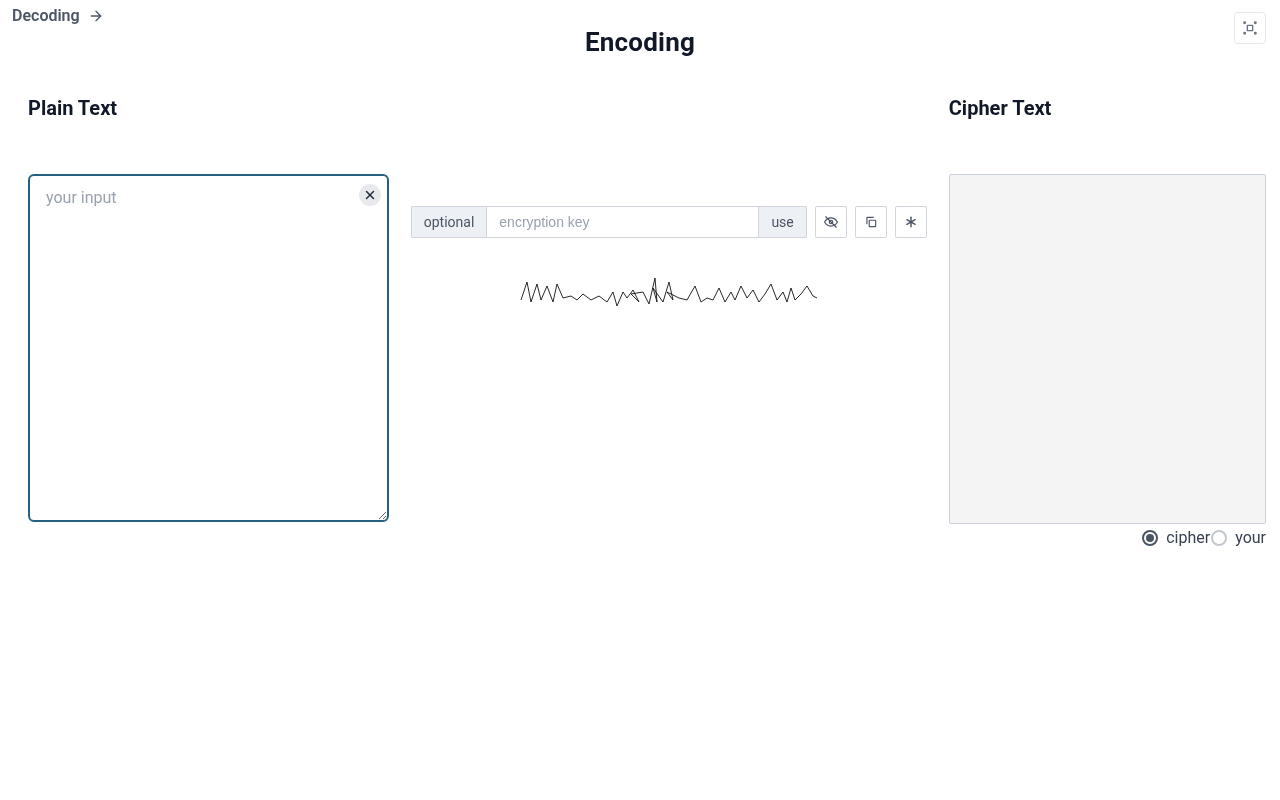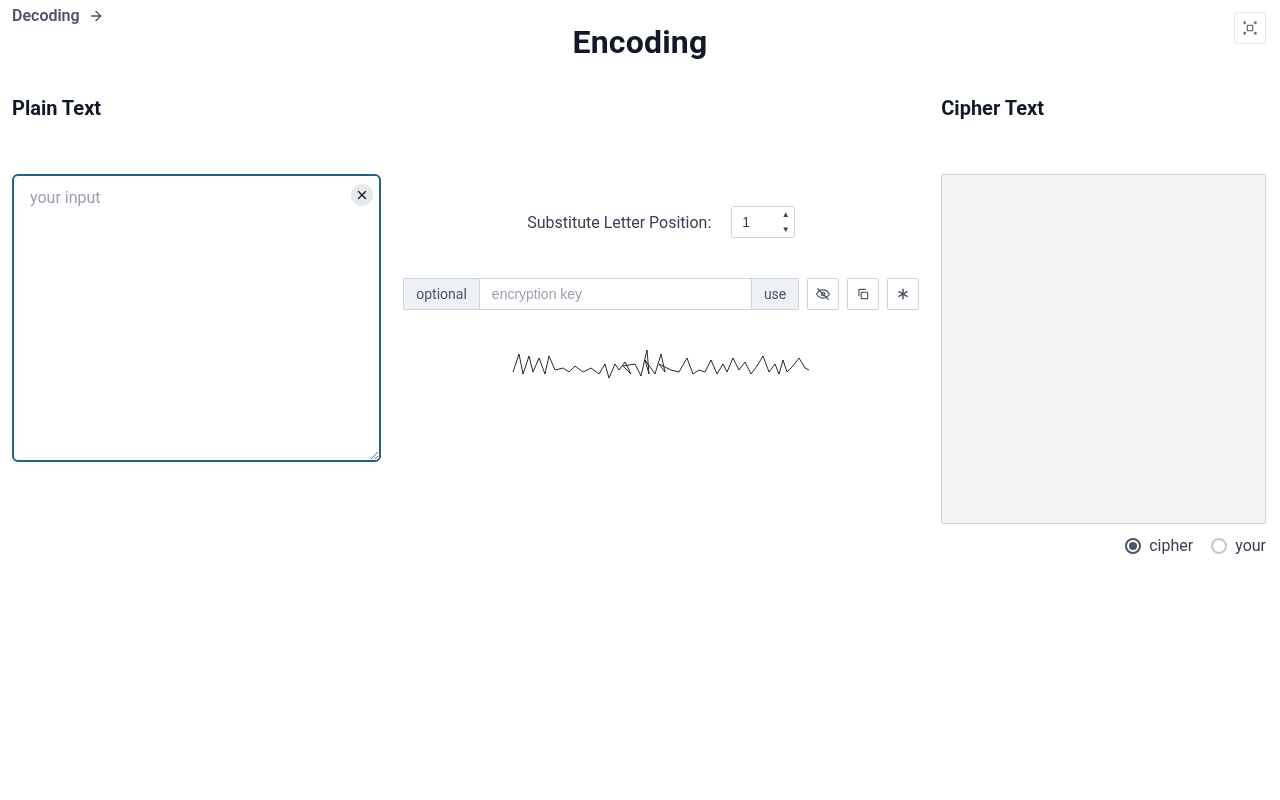--- a/index.html
+++ b/index.html
@@ -27,21 +27,21 @@
       display: flex;
       align-items: center;
       gap: 8px;
       color: #4b5563;
       font-weight: 600;
       font-size: 16px;
       cursor: pointer;
     }
     .decoding-link svg { width: 16px; height: 16px; }
     .page-title {
-      font-size: 32px;
+      font-size: 26px;
       font-weight: 700;
       color: #111827;
       letter-spacing: 0.2px;
       margin-top: 28px;
     }
     .expand-btn {
       position: absolute;
       right: 14px;
       top: 12px;
       width: 32px;
@@ -52,38 +52,38 @@
       display: flex;
       align-items: center;
       justify-content: center;
       cursor: pointer;
       color: #6b7280;
     }
     .expand-btn svg { width: 16px; height: 16px; }
 
     .columns {
       display: flex;
-      padding: 40px 14px 0 12px;
+      padding: 40px 14px 0 28px;
       gap: 22px;
     }
     .col-left { width: 398px; }
     .col-mid { flex: 1; display: flex; flex-direction: column; align-items: center; }
     .col-right { width: 350px; }
 
     .section-title {
       font-size: 20px;
       font-weight: 700;
       color: #111827;
       margin-bottom: 54px;
     }
 
     .plain-box {
       position: relative;
       width: 100%;
-      height: 288px;
+      height: 348px;
     }
     .plain-textarea {
       width: 100%;
       height: 100%;
       border: 2px solid #266182;
       border-radius: 6px;
       padding: 12px 36px 12px 16px;
       font-size: 16px;
       font-family: inherit;
       color: #374151;
@@ -204,22 +204,22 @@
     .cipher-box {
       width: 100%;
       height: 350px;
       border: 1px solid #cbd1da;
       background: #f4f4f4;
       border-radius: 2px;
     }
     .radio-row {
       display: flex;
       justify-content: flex-end;
-      gap: 18px;
-      margin-top: 12px;
+      gap: 1px;
+      margin-top: 4px;
     }
     .radio-item {
       display: flex;
       align-items: center;
       gap: 8px;
       font-size: 16px;
       color: #374151;
       cursor: pointer;
     }
     .radio-outer {
@@ -273,30 +273,20 @@
         <svg viewBox="0 0 24 24" fill="none" stroke="currentColor" stroke-width="3" stroke-linecap="round">
             <line x1="5" y1="5" x2="19" y2="19"></line>
             <line x1="19" y1="5" x2="5" y2="19"></line>
           </svg>
       </div>
     </div>
   </div>
 
   <div class="col-mid">
     <div class="mid-spacer"></div>
-    <div class="sub-row">
-      <span class="sub-label">Substitute Letter Position:</span>
-      <div class="number-input-wrap">
-        <input class="number-input" type="text" value="1" style="">
-        <div class="stepper">
-          <div class="step-btn">▲</div>
-          <div class="step-btn">▼</div>
-        </div>
-      </div>
-    </div>
 
     <div class="key-row">
       <div class="input-group" style="flex:1">
         <span class="addon">optional</span>
         <input class="key-input" type="text" placeholder="encryption key" style="">
         <span class="addon addon-right use-btn">use</span>
       </div>
       <div class="icon-btn">
         <svg viewBox="0 0 24 24" fill="none" stroke="currentColor" stroke-width="2" stroke-linecap="round" stroke-linejoin="round">
             <path d="M1 12s4-7 11-7 11 7 11 7-4 7-11 7S1 12 1 12z"></path>

